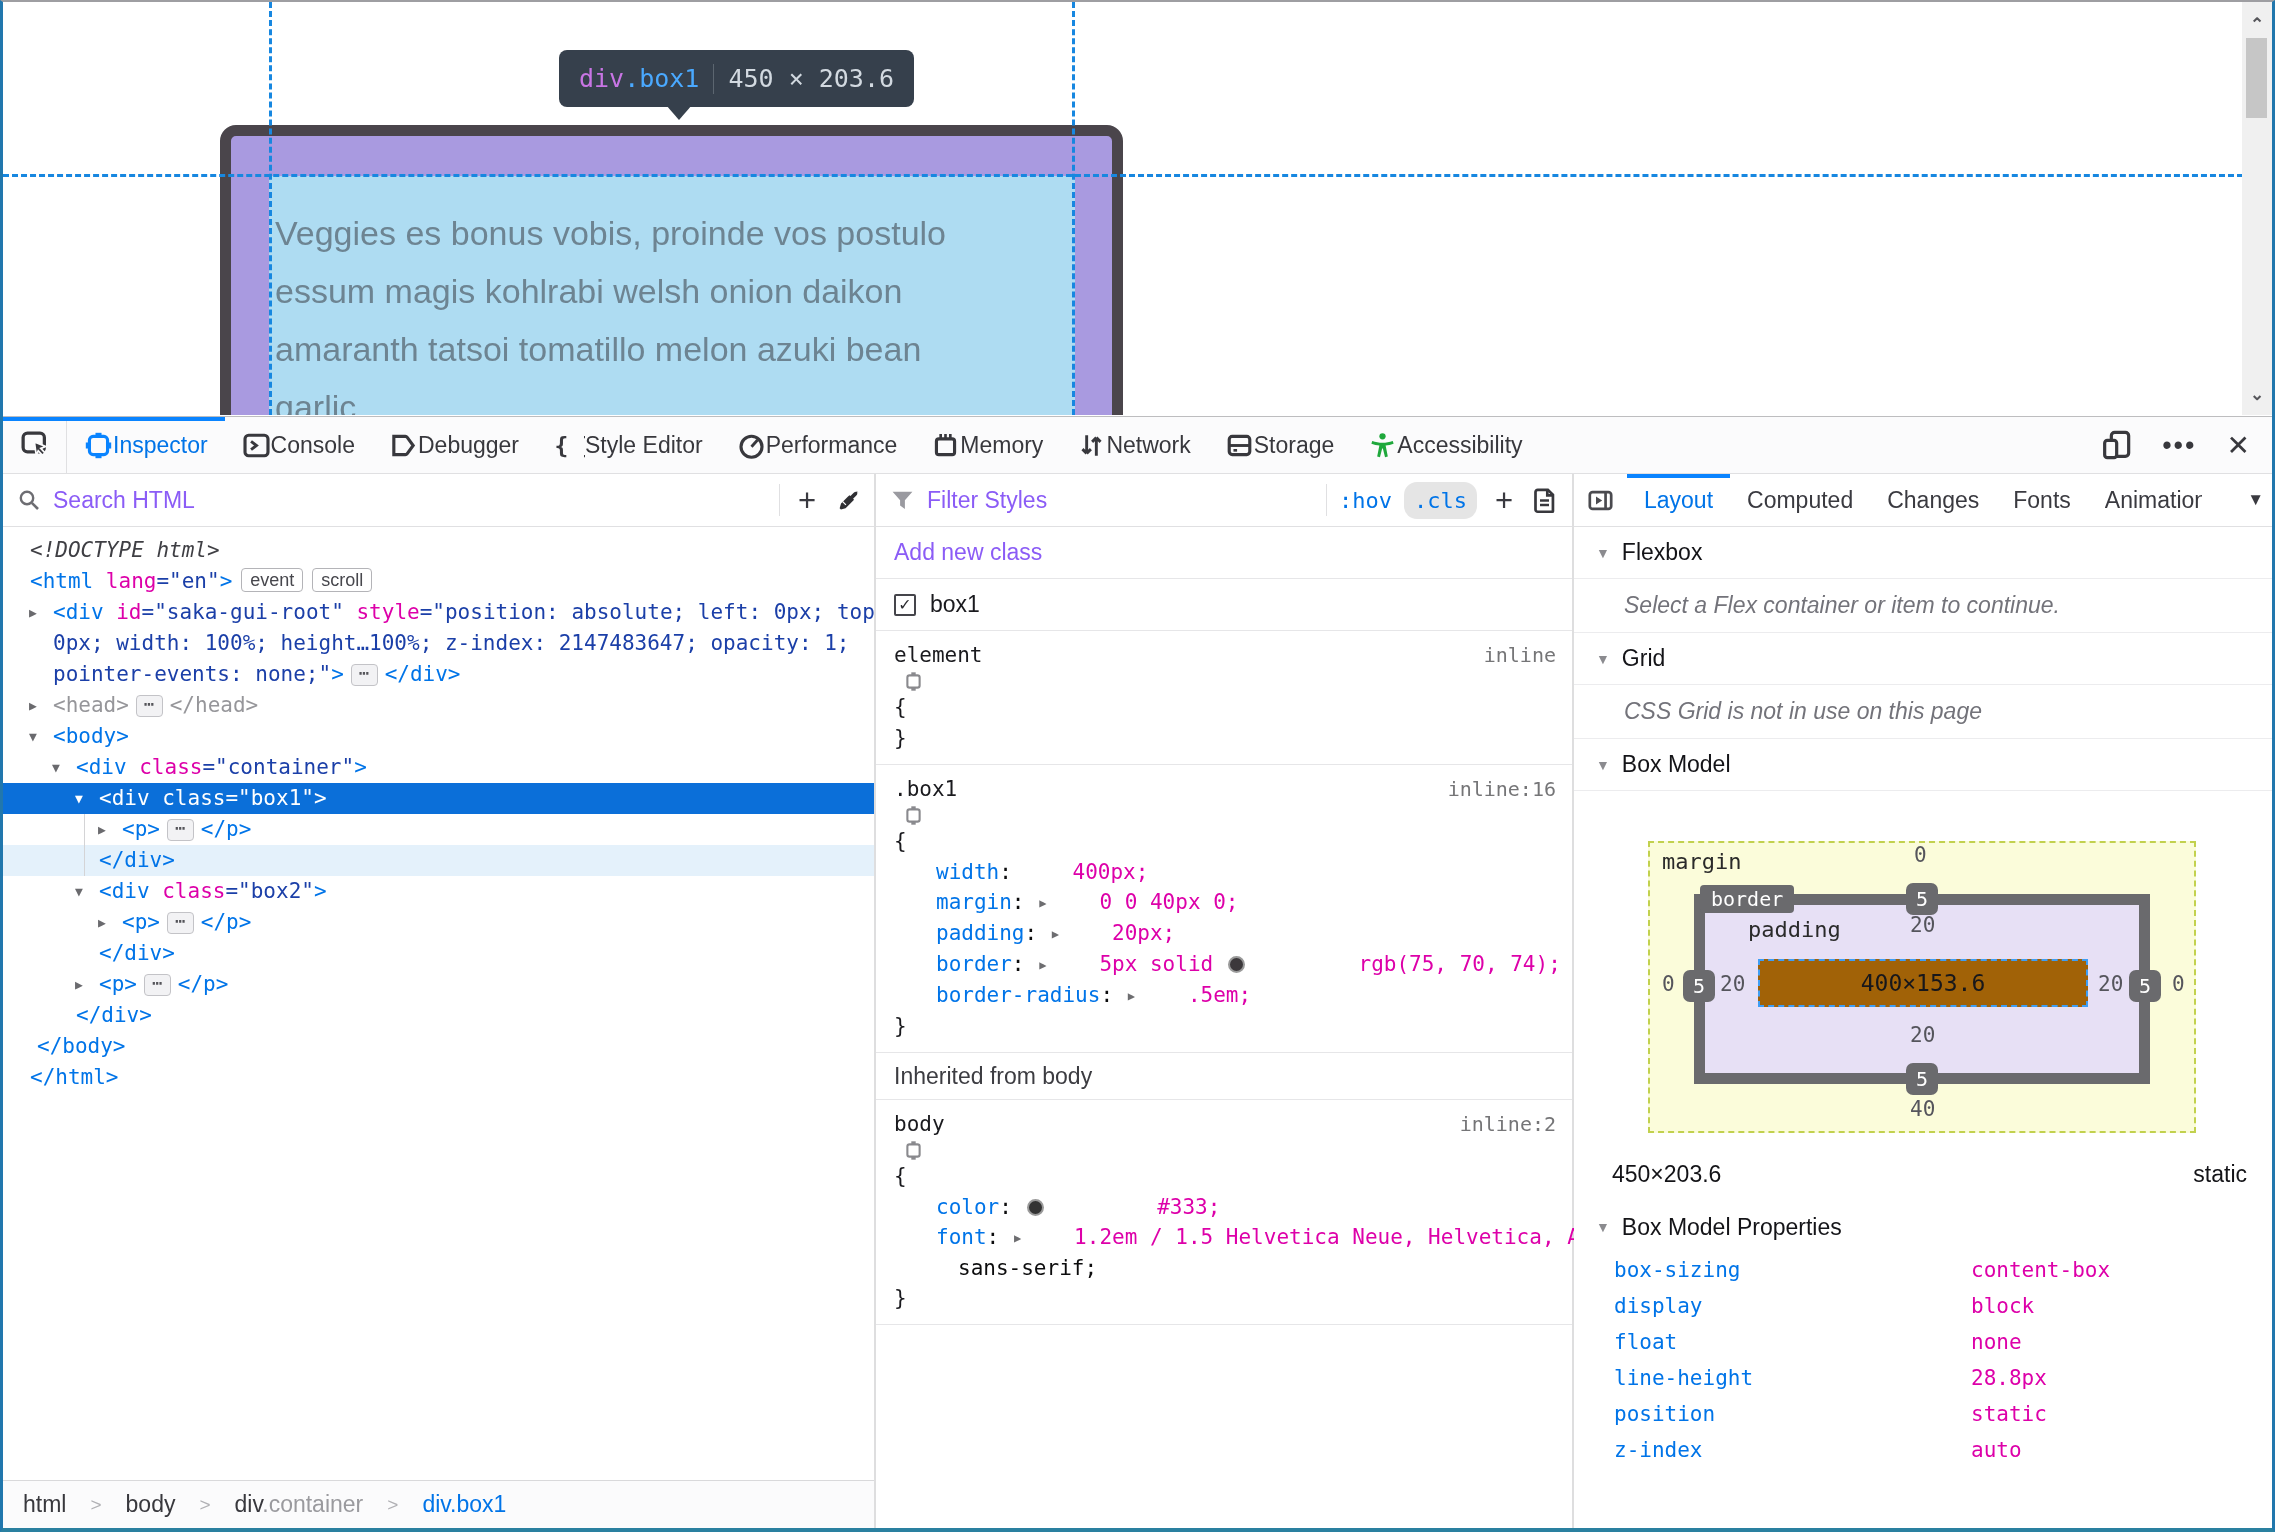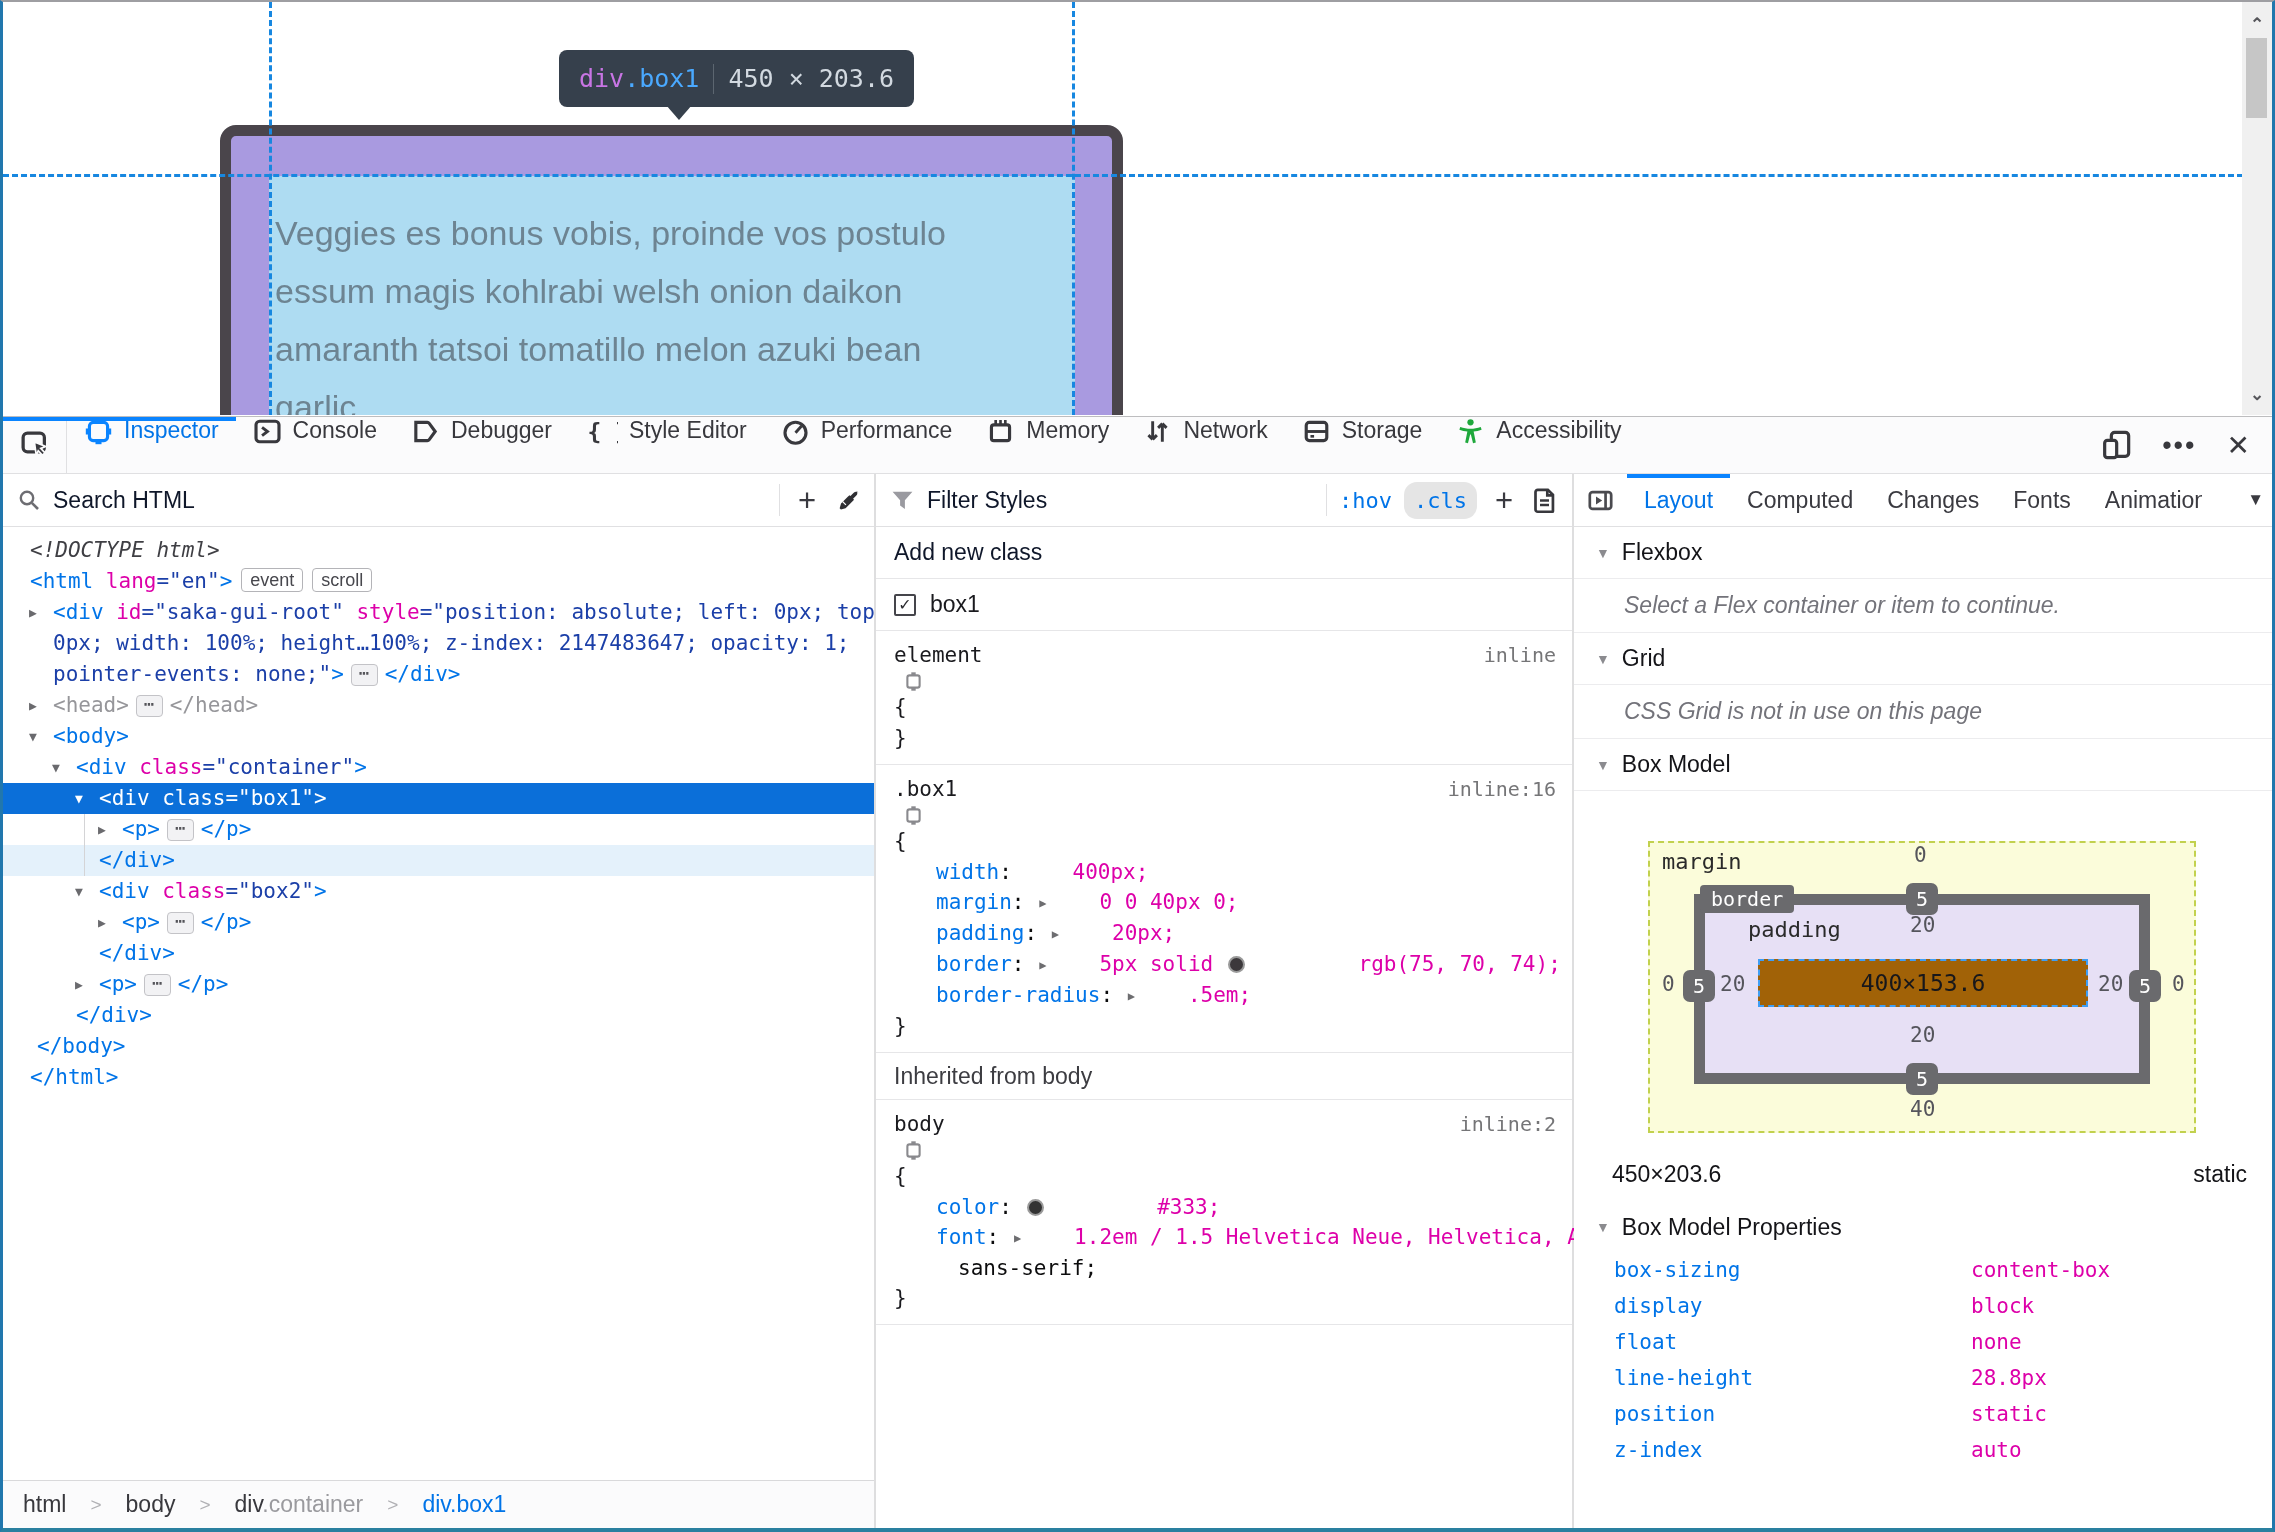--- a/index.html
+++ b/index.html
@@ -30,34 +30,34 @@
     border-left:13px solid transparent; border-right:13px solid transparent; border-top:15px solid #36404c; }
   .page-scrollbar { position:absolute; right:0; top:0; width:30px; height:413px; background:#f0f0f0; z-index:7; }
   .page-scrollbar .chev { position:absolute; left:0; width:100%; text-align:center; color:#55555a; font-size:17px; font-weight:bold; }
   .page-scrollbar .thumb { position:absolute; left:4px; top:36px; width:21px; height:80px; background:#c6c6c6; }
 
   
   .devtools { position:absolute; left:0; right:0; top:414px; bottom:0; border-top:1px solid #bdbdbf; background:#fff; }
   .dt-toolbar { height:57px; background:#fbfbfc; border-bottom:1px solid #e0e0e2; display:flex; align-items:stretch; }
   .pick-btn { width:64px; display:flex; align-items:center; justify-content:center; border-right:1px solid #e0e0e2; }
   .dt-tabs { display:flex; align-items:stretch; }
-  .dt-tab { position:relative; display:flex; align-items:flex-start; gap:11px; padding:0 17px; font-size:23px; color:#38383d; cursor:default; }
+  .dt-tab { position:relative; display:flex; align-items:center; padding:0 17px; font-size:23px; color:#38383d; cursor:default; }
   .dt-tab.active { color:#0074e8; }
   .dt-tab.active::before { content:""; position:absolute; left:-64px; right:0; top:0; height:4px; background:#0a84ff; }
   .dt-right { margin-left:auto; display:flex; align-items:center; gap:30px; padding-right:22px; }
   .dots-btn { font-size:27px; color:#38383d; letter-spacing:2px; }
   .close-btn { font-size:28px; color:#38383d; }
 
   .dt-main { position:absolute; left:0; right:0; top:57px; bottom:0; display:flex; }
   .col { position:relative; background:#fff; }
   .col-markup { width:873px; border-right:2px solid #dededf; }
   .col-rules  { width:698px; border-right:2px solid #dededf; }
   .col-layout { flex:1; }
   .col-header { height:53px; border-bottom:1px solid #e0e0e2; display:flex; align-items:center; padding:0 14px; gap:12px; }
-  .ph-text { color:#0f172a; font-size:23px; }
+  .ph-text { color:#8b5cf6; font-size:23px; }
   .hdr-spacer { flex:1; }
   .hdr-sep { width:1px; height:32px; background:#e0e0e2; }
   .plus-btn { font-size:31px; color:#3a3a40; font-weight:400; line-height:1; padding:0 6px; }
 
   
   .markup-scroll { position:absolute; left:0; right:0; top:53px; bottom:48px; overflow:hidden; padding-top:8px; }
   .mk-row { position:relative; height:31px; line-height:31px; font-family:"DejaVu Sans Mono", monospace; font-size:21px; white-space:nowrap; }
   .mk-arrow { position:absolute; top:0; font-size:13px; color:#6a6a6e; }
   .mk-row.selected { background:#0b6fd9; }
   .mk-row.selected span { color:#fff !important; }

